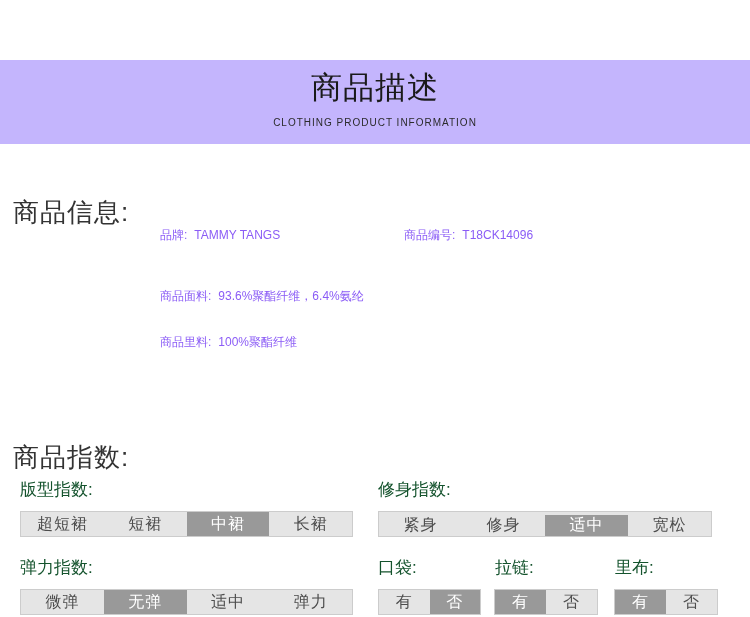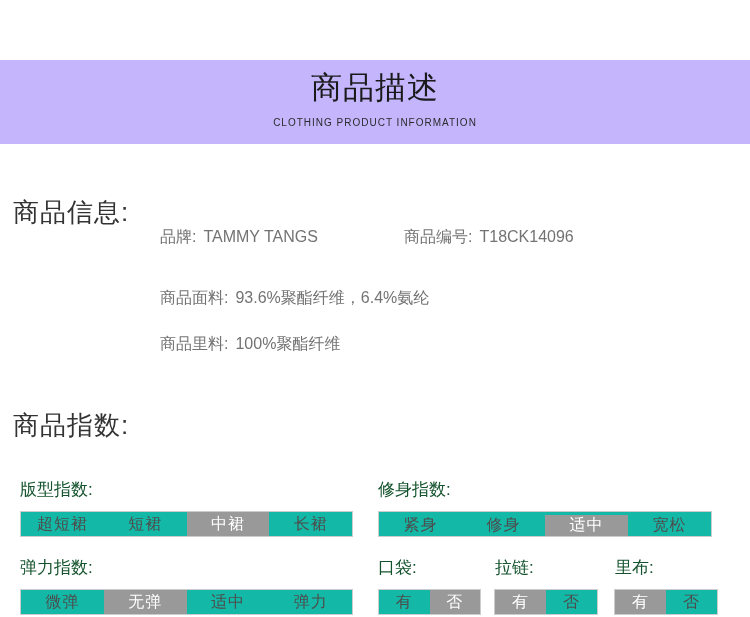--- a/index.html
+++ b/index.html
@@ -36,26 +36,26 @@
   }
 
   .section-title {
     position: absolute;
     left: 13px;
     font-size: 26px;
     color: #333333;
     letter-spacing: 1px;
   }
   #section-info  { top: 195px; }
-  #section-index { top: 408px; text-align: center; }
+  #section-index { top: 440px; text-align: center; }
 
   .info-line {
     position: absolute;
-    font-size: 16px;
-    color: #737373;
+    font-size: 12px;
+    color: #8b5cf6;
     white-space: nowrap;
   }
   .info-line .lbl { margin-right: 7px; }
   #row-brand  { left: 160px; top: 227px; }
   #row-code   { left: 404px; top: 227px; }
   #row-fabric { left: 160px; top: 288px; }
   #row-lining { left: 160px; top: 334px; }
 
   .group-label {
     position: absolute;
@@ -68,21 +68,21 @@
   #lbl-g2 { left: 20px;  top: 556px; }
   #lbl-g3 { left: 378px; top: 556px; }
   #lbl-g4 { left: 495px; top: 556px; text-align: center; }
   #lbl-g5 { left: 615px; top: 556px; }
 
   .opt-table {
     position: absolute;
     display: flex;
     box-sizing: border-box;
     border: 1px solid #cccccc;
-    background: #14b8a6;
+    background: #e5e5e5;
     height: 26px;
   }
   #tbl-g0 { left: 20px;  top: 511px; width: 333px; }
   #tbl-g1 { left: 378px; top: 511px; width: 334px; align-items: flex-end; }
   #tbl-g2 { left: 20px;  top: 589px; width: 333px; }
   #tbl-g3 { left: 378px; top: 589px; width: 103px; }
   #tbl-g4 { left: 494px; top: 589px; width: 104px; }
   #tbl-g5 { left: 614px; top: 589px; width: 104px; }
 
   .cell {

